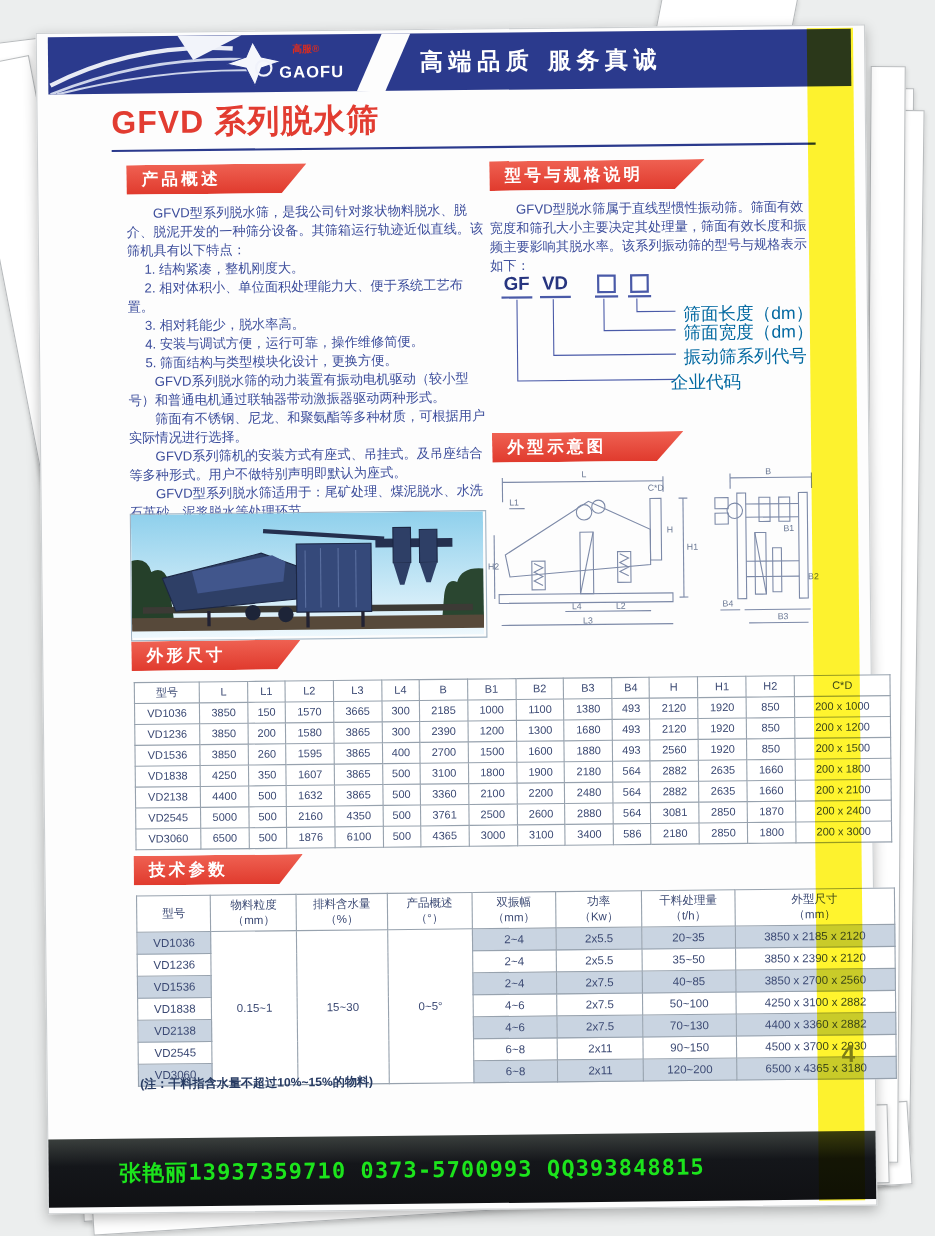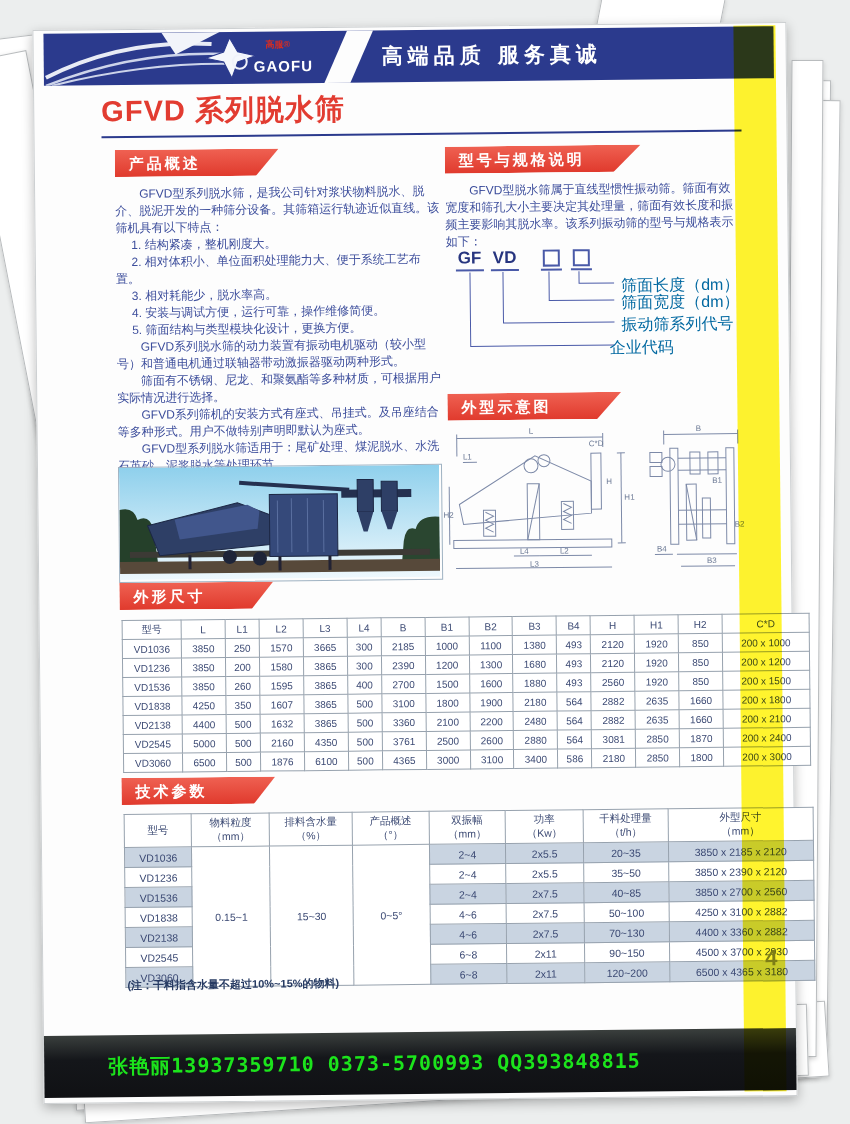--- a/index.html
+++ b/index.html
@@ -249,21 +249,21 @@
           <th>H</th>
           <th>H1</th>
           <th>H2</th>
           <th style="width: 84px;">C*D</th>
         </tr>
       </thead>
     <tbody>
         <tr>
           <td>VD1036</td>
           <td>3850</td>
-          <td>250</td>
+          <td>150</td>
           <td>1570</td>
           <td>3665</td>
           <td>300</td>
           <td>2185</td>
           <td>1000</td>
           <td>1100</td>
           <td>1380</td>
           <td>493</td>
           <td>2120</td>
           <td>1920</td>

